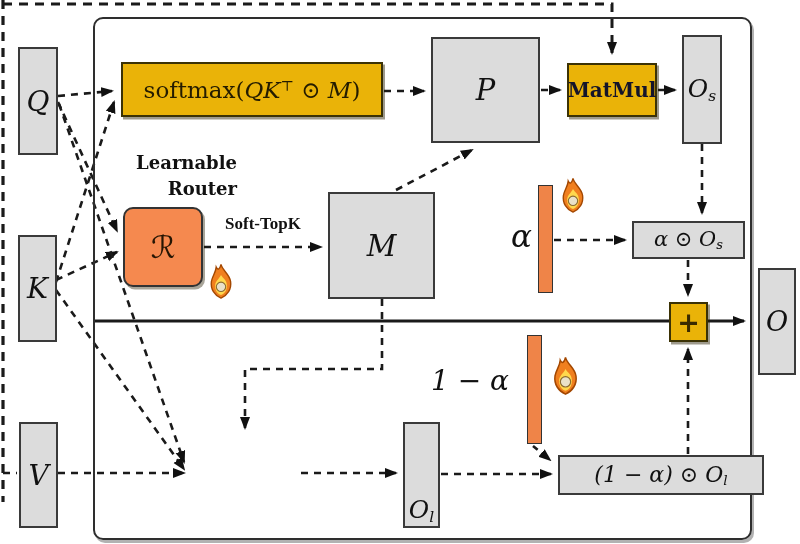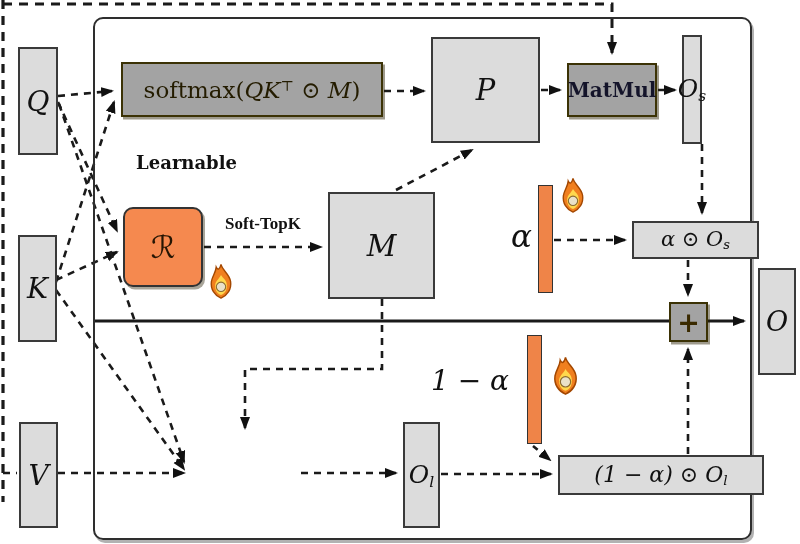--- a/index.html
+++ b/index.html
@@ -5,21 +5,21 @@
   html,body{margin:0;padding:0;background:#fff;}
   .stage{position:relative;width:800px;height:544px;background:#ffffff;overflow:hidden;
          font-family:"DejaVu Serif","Liberation Serif",serif;color:#111;}
   .wires{position:absolute;left:0;top:0;width:800px;height:544px;}
   .mainbox{position:absolute;left:93px;top:17px;width:655px;height:519px;
            border:2.5px solid #2e2e2e;border-radius:10px;background:transparent;
            box-shadow:2px 3px 0 rgba(0,0,0,0.30);}
   .box{position:absolute;display:flex;align-items:center;justify-content:center;
        box-sizing:border-box;text-align:center;}
   .gray{background:#dcdcdc;border:2px solid #3a3a3a;}
-  .gold{background:#a3a3a3;border:2px solid #3b3205;box-shadow:2px 2.5px 0 rgba(40,30,0,0.45);}
+  .gold{background:#eab308;border:2px solid #3b3205;box-shadow:2px 2.5px 0 rgba(40,30,0,0.45);}
   .orange{background:#f5894f;border:2px solid #333;box-shadow:2px 2.5px 0 rgba(40,30,0,0.40);}
   .bar{background:#ef8448;border:1.8px solid #333;}
   .mathit{font-style:italic;}
   .lbl{position:absolute;}
   .sub{font-size:0.62em;vertical-align:-0.25em;font-style:italic;}
   .sup{font-size:0.62em;vertical-align:0.5em;}
   .flame{position:absolute;}
 </style>
 </head>
 <body>
@@ -79,58 +79,59 @@
   </div>
 
   <div class="box gray" style="left:431px;top:37px;width:109px;height:106px;font-size:29px;">
       <span class="mathit">P</span>
     </div>
 
   <div class="box gold" style="left:567px;top:63px;width:90px;height:54px;font-size:20px;font-weight:bold;color:#14142a;">
       <span>MatMul</span>
     </div>
 
-  <div class="box gray" style="left:682px;top:35px;width:20px;height:109px;font-size:25px;">
+  <div class="box gray" style="left:682px;top:35px;width:40px;height:109px;font-size:25px;">
     <span><span class="mathit">O</span><span class="sub">s</span></span>
   </div>
 
   <div class="lbl" style="left:95px;top:150px;width:142px;text-align:right;font-weight:bold;font-size:18px;line-height:1.45;">
     <div>Learnable</div>
+    <div>Router</div>
   </div>
 
   <div class="box orange" style="left:123px;top:207px;width:80px;height:80px;border-radius:10px;font-size:31px;color:#251503;">
     <span class="mathit" style="font-family:'DejaVu Serif','DejaVu Sans',serif;">ℛ</span>
   </div>
 
   <div class="lbl" style="left:208px;top:214px;width:110px;text-align:center;font-weight:bold;font-size:17px;font-family:Liberation Serif, serif;">Soft-TopK</div>
 
   <div class="box gray" style="left:328px;top:192px;width:107px;height:107px;font-size:29px;">
       <span class="mathit">M</span>
     </div>
 
   <div class="lbl mathit" style="left:488px;top:218px;width:44px;text-align:right;font-size:31px;">α</div>
   <div class="box bar" style="left:538px;top:185px;width:15px;height:108px;"></div>
 
-  <div class="box gray" style="left:632px;top:221px;width:127px;height:38px;font-size:21px;">
+  <div class="box gray" style="left:632px;top:221px;width:113px;height:38px;font-size:21px;">
     <span><span class="mathit">α </span><span>⊙ </span><span class="mathit">O</span><span class="sub">s</span></span>
   </div>
 
   <div class="box gold" style="left:669px;top:302px;width:39px;height:40px;font-size:27px;font-weight:bold;color:#3a2a00;">
       <span>+</span>
     </div>
 
   <div class="box gray" style="left:758px;top:268px;width:38px;height:107px;font-size:27px;">
       <span class="mathit">O</span>
     </div>
 
   <div class="lbl mathit" style="left:420px;top:364px;width:100px;text-align:center;font-size:28px;">1 − α</div>
   <div class="box bar" style="left:527px;top:335px;width:15px;height:109px;"></div>
 
 
-  <div class="box gray" style="left:403px;top:422px;width:37px;height:106px;font-size:25px;">
+  <div class="box gray" style="left:403px;top:422px;width:37px;height:106px;font-size:25px;align-items:flex-end;">
     <span><span class="mathit">O</span><span class="sub">l</span></span>
   </div>
 
   <div class="box gray" style="left:558px;top:455px;width:206px;height:40px;font-size:22px;">
     <span><span class="mathit">(1 − α) </span><span>⊙ </span><span class="mathit">O</span><span class="sub">l</span></span>
   </div>
 
   <div class="flame" style="left:205px;top:263px;width:32px;height:37px;">
     <svg viewBox="0 0 30 34" width="32" height="37">
       <path d="M15 1 C16.5 7 23 10 24 17 C25 24 21 30 15 32.5 C9 30 5 24 6 17 C7 11.5 10 9 10.5 3.5 C12 6.5 13.8 6 15 1 Z" fill="#f07f1f" stroke="#a34700" stroke-width="1.3"></path>

